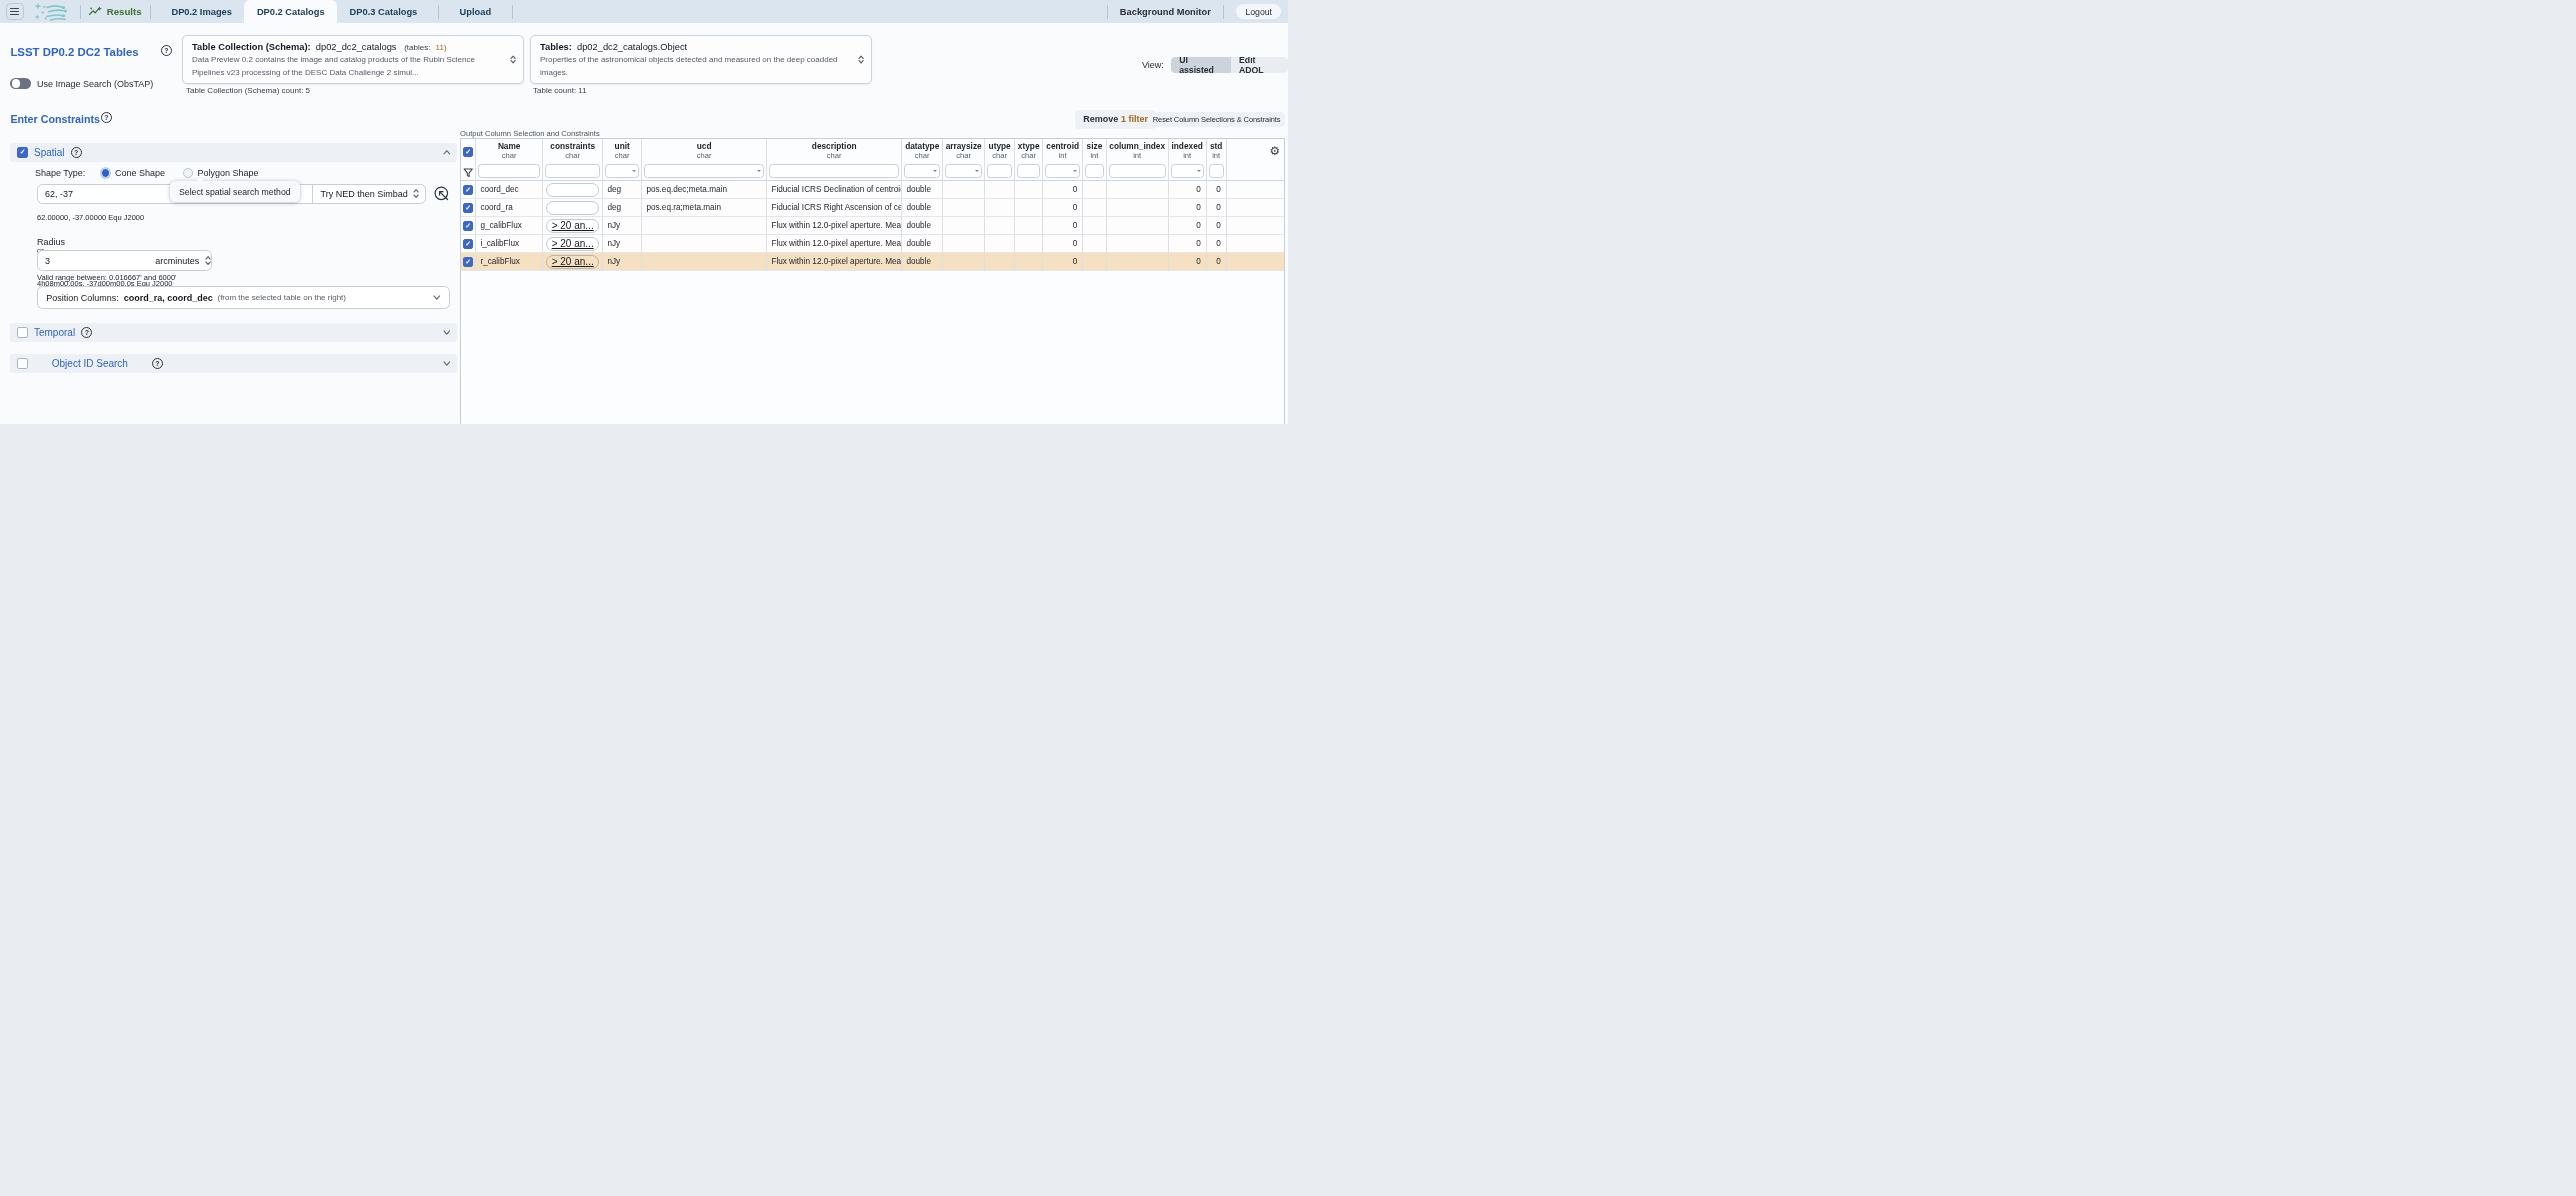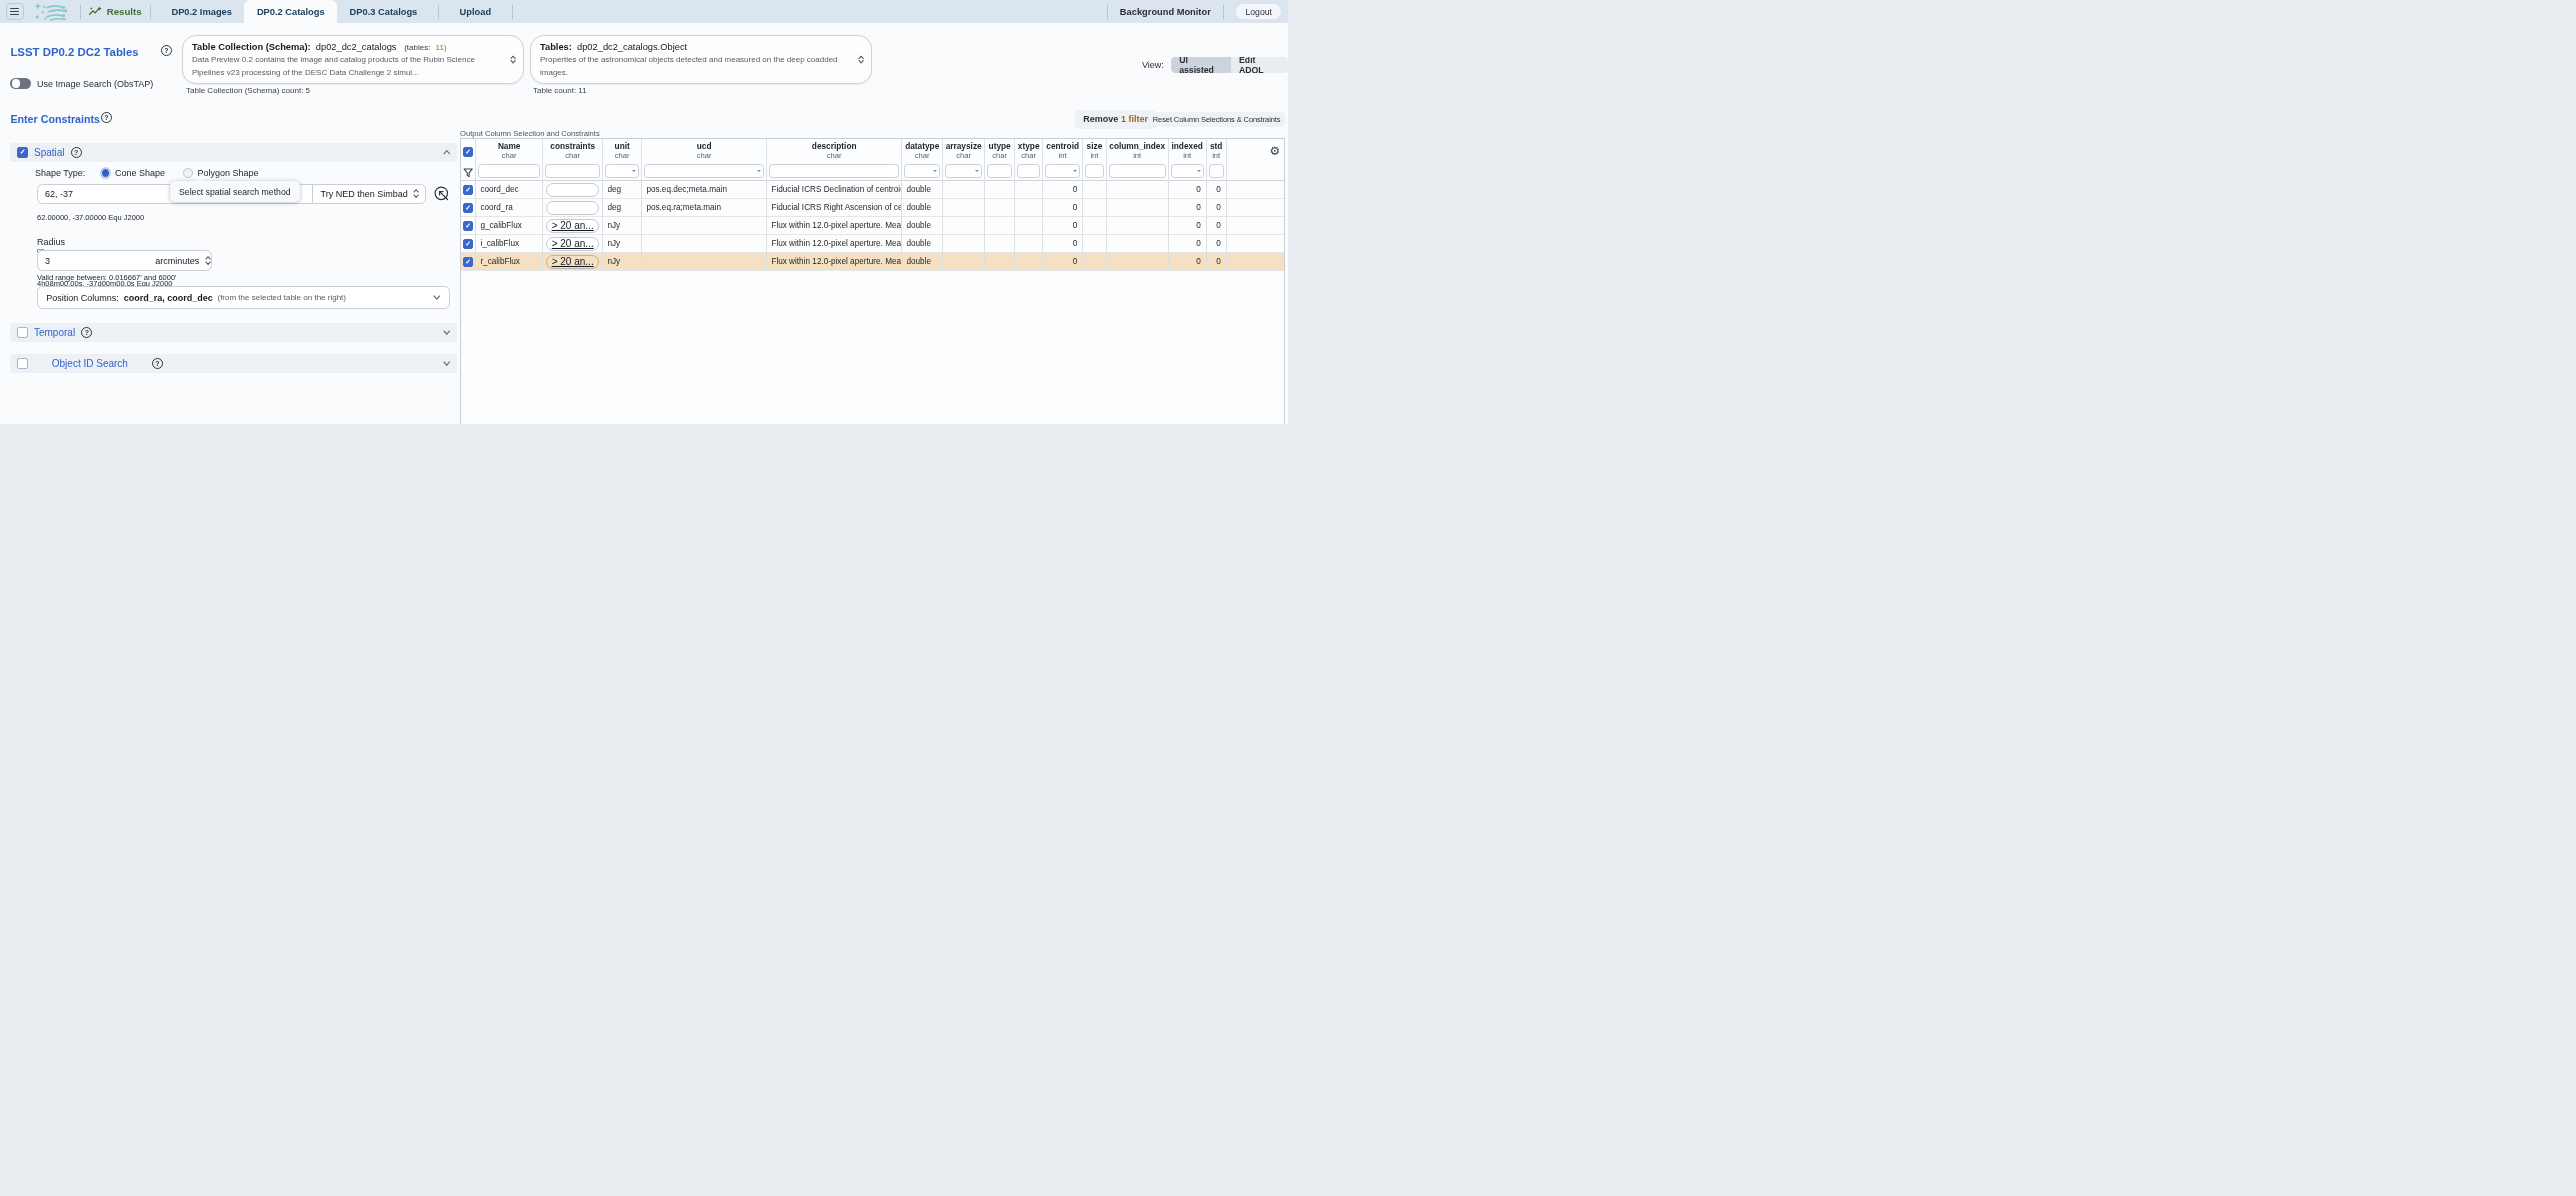--- a/index.html
+++ b/index.html
@@ -37,21 +37,21 @@
 
   
   .page-title { left:10.4px; top:46px; font-size:11.4px; font-weight:700; color:#2f63c9; }
   .title-help { left:161px; top:45px; }
   .toggle-row { left:10.4px; top:78px; display:flex; align-items:center; gap:5.5px; }
   .toggle { width:21px; height:11px; border-radius:6.2px; background:#6b7280; position:relative; cursor:pointer; flex:none; }
   .toggle .knob { position:absolute; left:1.4px; top:1.4px; width:8.3px; height:8.3px; border-radius:50%; background:#fff; }
   .toggle-label { font-size:9px; color:#2a2f36; }
 
   
-  .sel-box { position:absolute; top:35px; width:342px; height:49px; background:#fdfdfe; border:0.7px solid #ccd4dc; border-radius:14px;
+  .sel-box { position:absolute; top:35px; width:342px; height:49px; background:#fdfdfe; border:0.7px solid #ccd4dc; border-radius:5px;
              box-shadow:0 0.7px 1.4px rgba(40,60,90,.08); padding:5.5px 21px 5.5px 9px; }
   .sel-box .line1 { font-size:9.3px; color:#15191f; white-space:nowrap; }
   .sel-box .line1 .lbl { font-weight:600; }
   .sel-box .line1 .small { font-size:8px; color:#3a4148; }
   .sel-box .line1 .orange { font-size:8px; color:#a5690f; }
   .sel-box .desc { margin-top:2.8px; font-size:8px; line-height:1.55; color:#555d66; overflow:hidden; max-height:25px; }
   .sel-box .stepper { position:absolute; right:7px; top:50%; transform:translateY(-50%); }
   .count-caption { position:absolute; top:86px; font-size:8px; color:#3c434b; }
 
   

